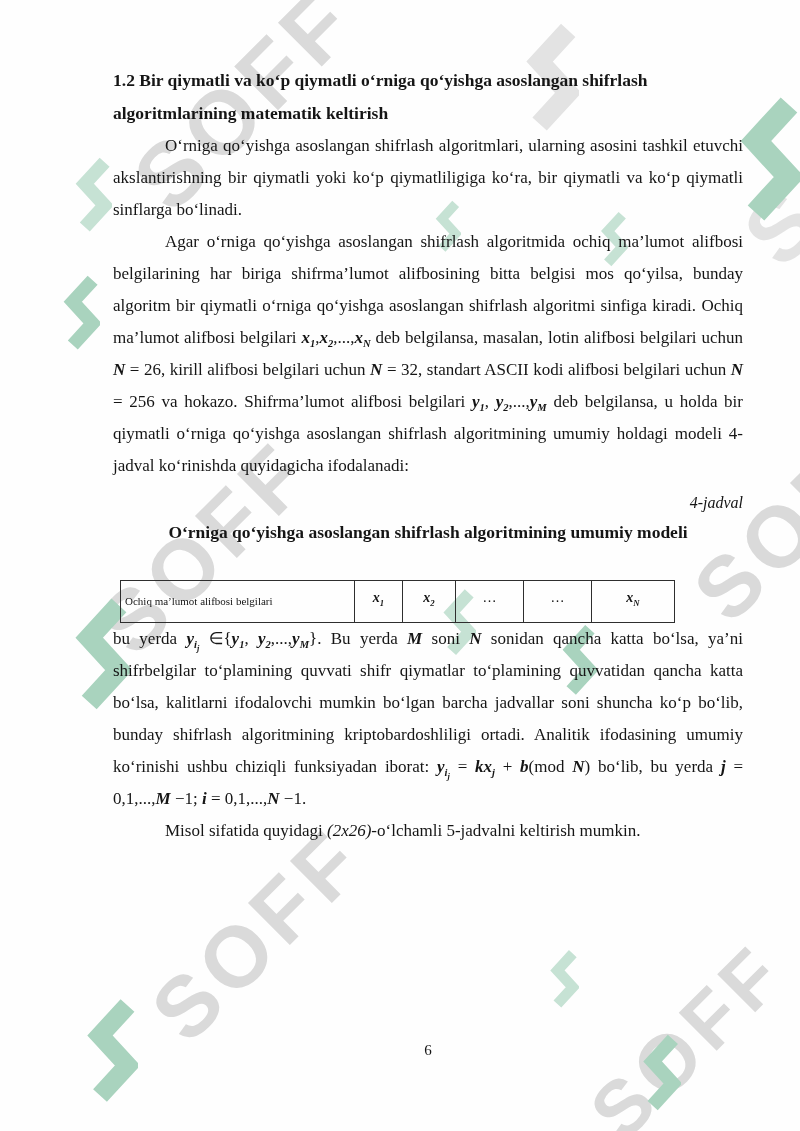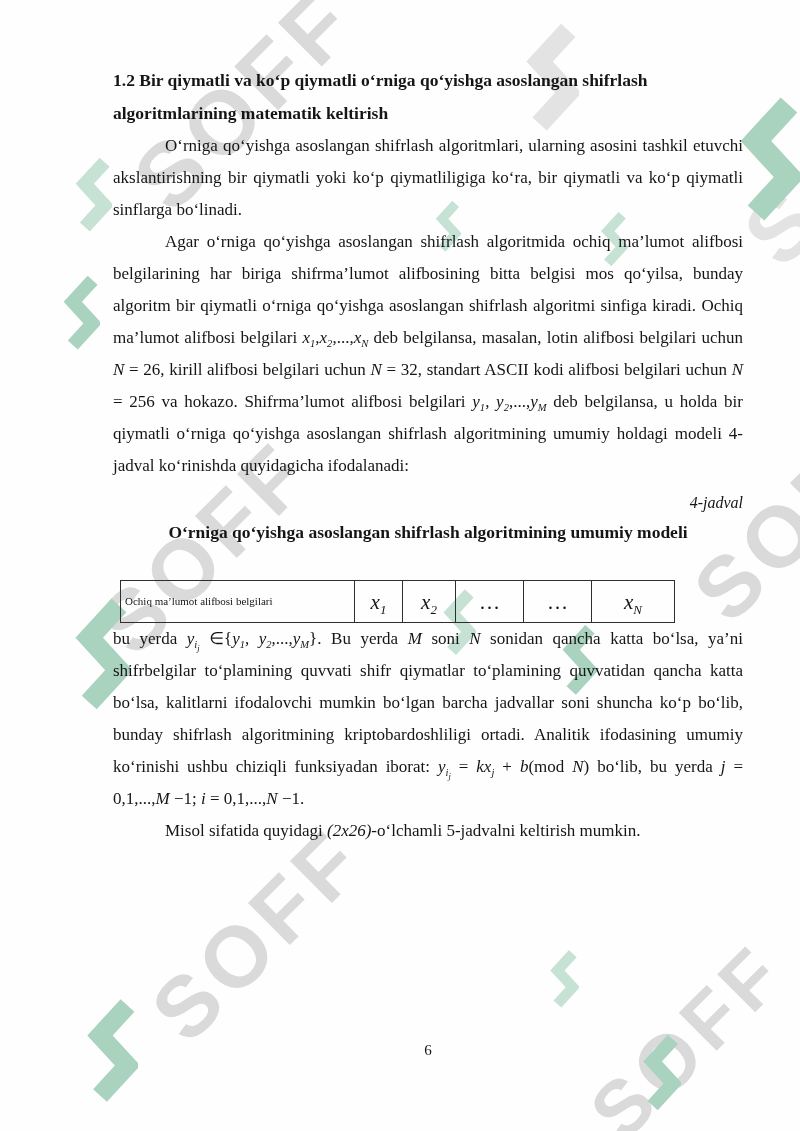--- a/index.html
+++ b/index.html
@@ -22,30 +22,30 @@
     transform:translate(-50%,-50%) rotate(-45deg);
   }
   .glyph{transform:translate(-50%,-50%);}
   .glyph path{stroke:currentColor;stroke-width:15;fill:none;stroke-linejoin:miter;stroke-linecap:butt;}
   
   .content{position:absolute;left:113px;top:64px;width:630px;z-index:1;}
   .title{font-size:17.5px;font-weight:bold;text-align:left;line-height:33px;margin:0;}
   p.body{font-size:17px;line-height:32px;text-align:justify;margin:0;}
   .ind{text-indent:52px;}
   .mt8{margin-top:8px;} .mt4{margin-top:4px;}
-  .mv{font-style:italic;}
+  .mv{font-style:italic;font-weight:bold;}
   sub{font-size:0.62em;line-height:0;}
   sub sub{font-size:0.8em;}
   .it{font-style:italic;}
   .caption{font-size:16px;font-style:italic;text-align:right;margin:8px 0 2px 0;line-height:26px;}
   .table-title{font-size:17.5px;font-weight:bold;text-align:center;margin:2px 0 0 0;line-height:28px;}
   table.model{border-collapse:collapse;margin:34px 0 0 7px;}
   table.model td{border:1.6px solid #2e2e2e;}
   td.lbl{width:225px;text-align:left;font-size:11px;line-height:31px;padding:5px 4px;}
-  td.mc{text-align:center;vertical-align:top;padding-top:9px;font-size:21px;}
+  td.mc{text-align:center;vertical-align:top;padding-top:9px;font-size:14px;}
   .c1{width:45px;} .c2{width:50px;} .c3{width:65px;} .c4{width:65px;} .c5{width:80px;}
   .p-after-table{margin-top:26px;}
   .pagenum{position:absolute;left:113px;top:1042px;width:630px;text-align:center;font-size:15px;z-index:1;}
 </style>
 </head>
 <body>
 
 <div class="page">
 
   <div class="wm wm-text" style="left: 245px; top: 100px; font-size: 90px; color: rgb(218, 218, 218);">SOFF</div>

